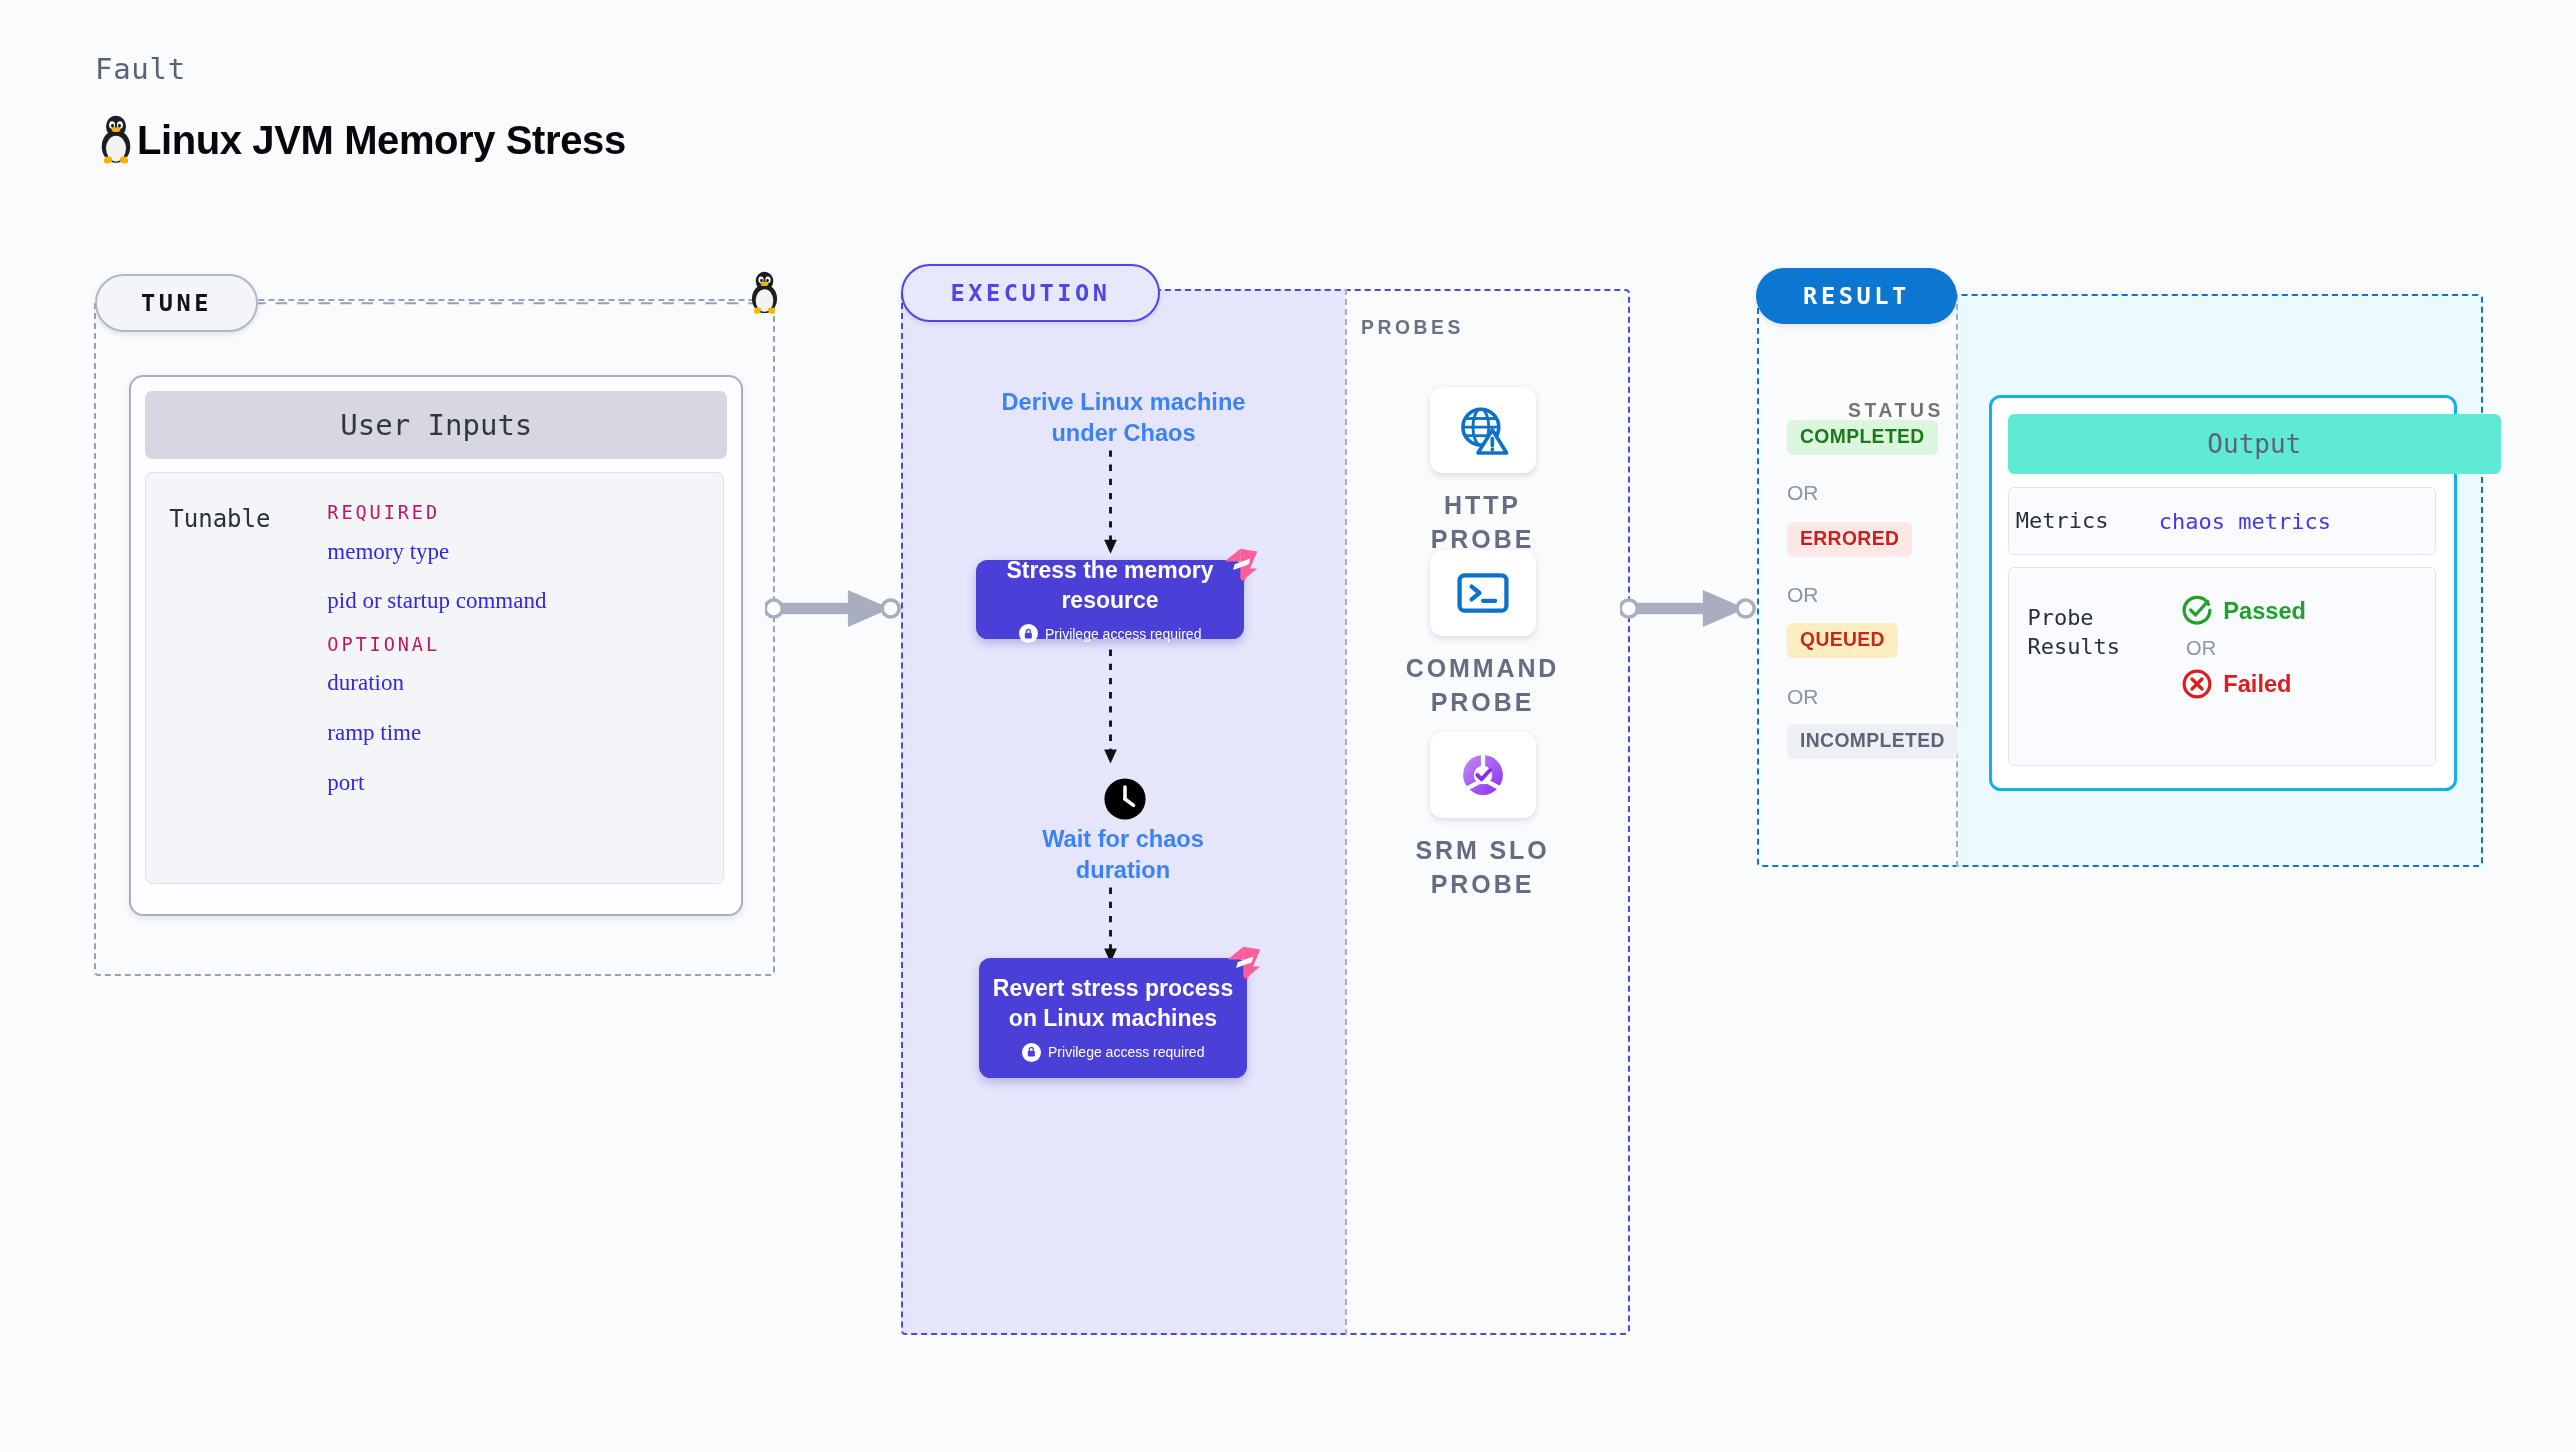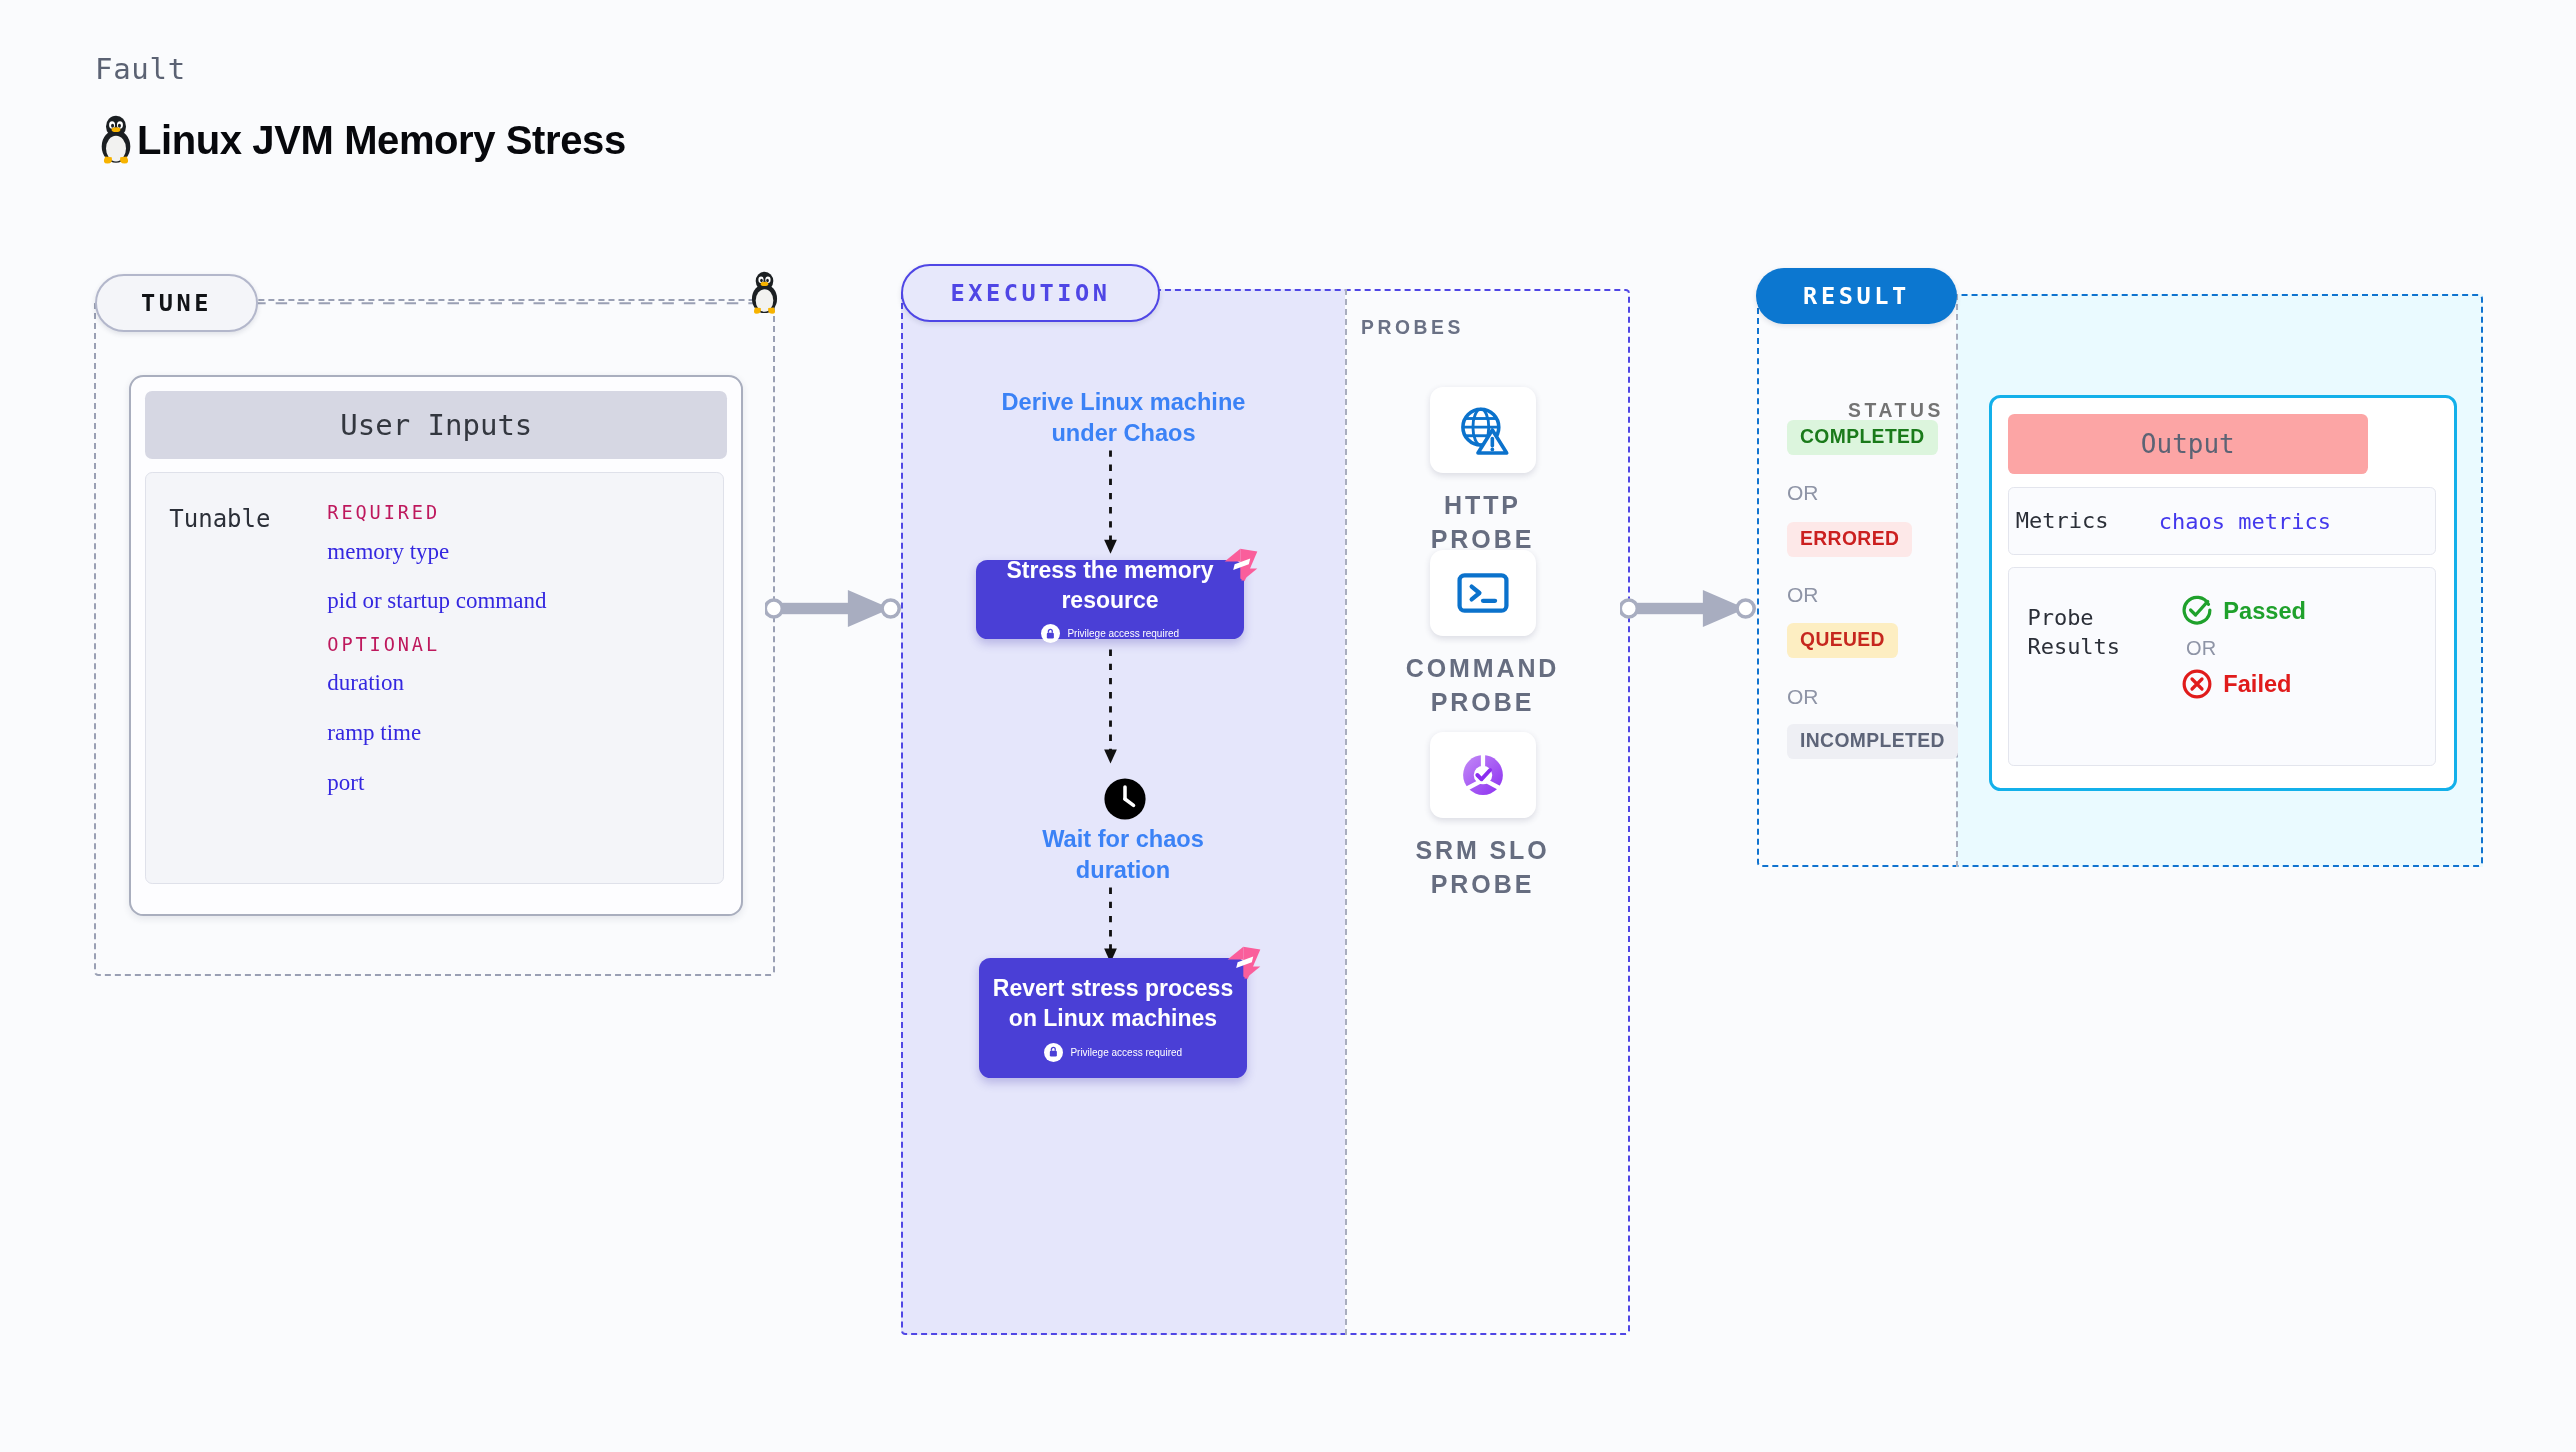--- a/index.html
+++ b/index.html
@@ -114,21 +114,21 @@
     box-shadow:0 4.3px 10px rgba(55,45,170,.25);
     display:flex;flex-direction:column;align-items:center;justify-content:center;
   }
   #node-stress{left:976px;top:560px;width:268px;height:79px;}
   #node-revert{left:979px;top:958px;width:268px;height:120px;}
   .node-title{
     color:#ffffff;font-size:23px;font-weight:bold;text-align:center;line-height:1.3;
   }
   .node-priv{
     display:flex;align-items:center;gap:7.2px;margin-top:8.6px;
-    color:#ffffff;font-size:10px;
+    color:#ffffff;font-size:14px;
   }
   .lock-dot{
     width:19.3px;height:19.3px;border-radius:50%;background:#ffffff;
     display:flex;align-items:center;justify-content:center;flex:0 0 auto;
   }
   .harness-badge{
     position:absolute;right:-18.6px;top:-17px;width:44px;height:44px;z-index:5;
   }
 
   .dash-arrow{position:absolute;z-index:3;}
@@ -182,22 +182,22 @@
   #or-2{left:1787px;top:583px;}
   #sb-queued{left:1787px;top:623px;background:#fdeec2;color:#c6271e;}
   #or-3{left:1787px;top:685px;}
   #sb-incompleted{left:1787px;top:724px;background:#eeeff4;color:#5d6478;}
 
   #output-card{
     position:absolute;left:1989px;top:395px;width:462px;height:390px;
     background:#ffffff;border:3.6px solid #13b0ea;border-radius:11.5px;z-index:4;
   }
   #output-head{
-    position:absolute;left:15.8px;top:15.8px;width:360px;height:60px;
-    background:#fca5a5;border-radius:6.4px;
+    position:absolute;left:15.8px;top:15.8px;width:493px;height:60px;
+    background:#5eead4;border-radius:6.4px;
     display:flex;align-items:center;justify-content:center;
     font-family:"DejaVu Sans Mono","Liberation Mono",monospace;
     font-size:26px;color:#5c6374;
   }
   #metrics-row{
     position:absolute;left:15.8px;top:89px;width:426px;height:66px;
     background:#fafbfe;border:1.4px solid #e3e5ed;border-radius:5.7px;
     display:flex;align-items:center;
   }
   #probe-row{

